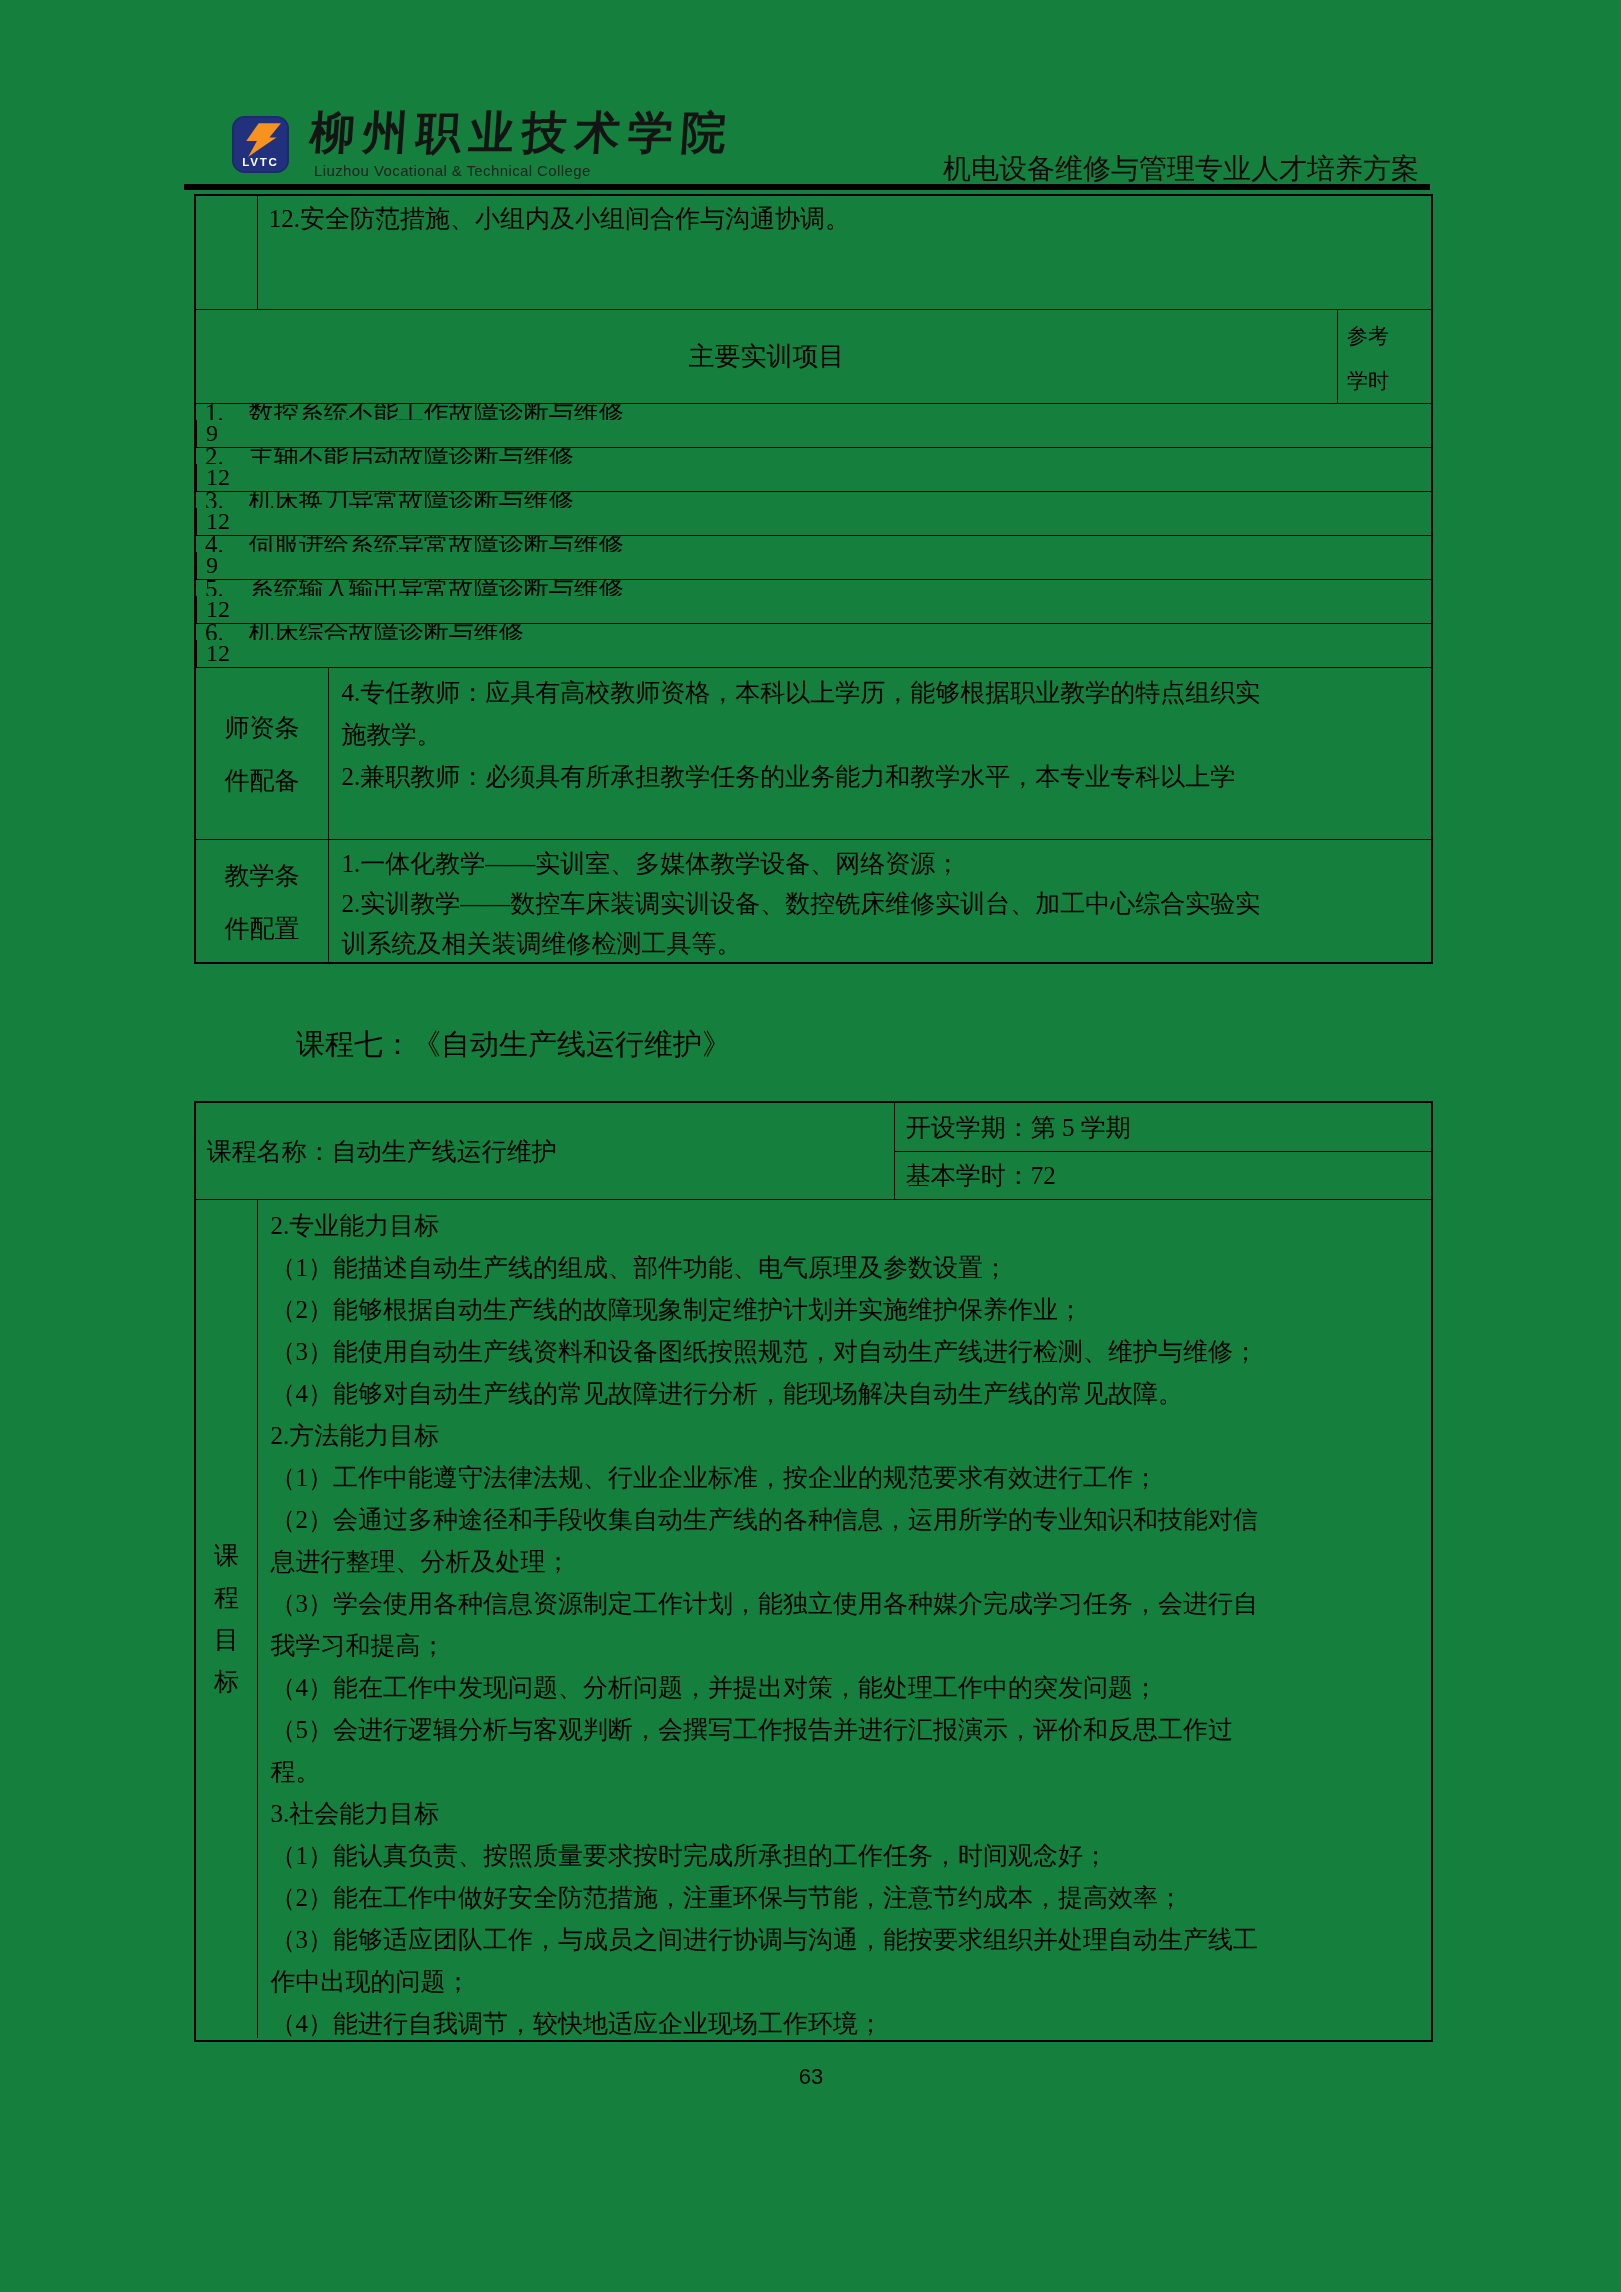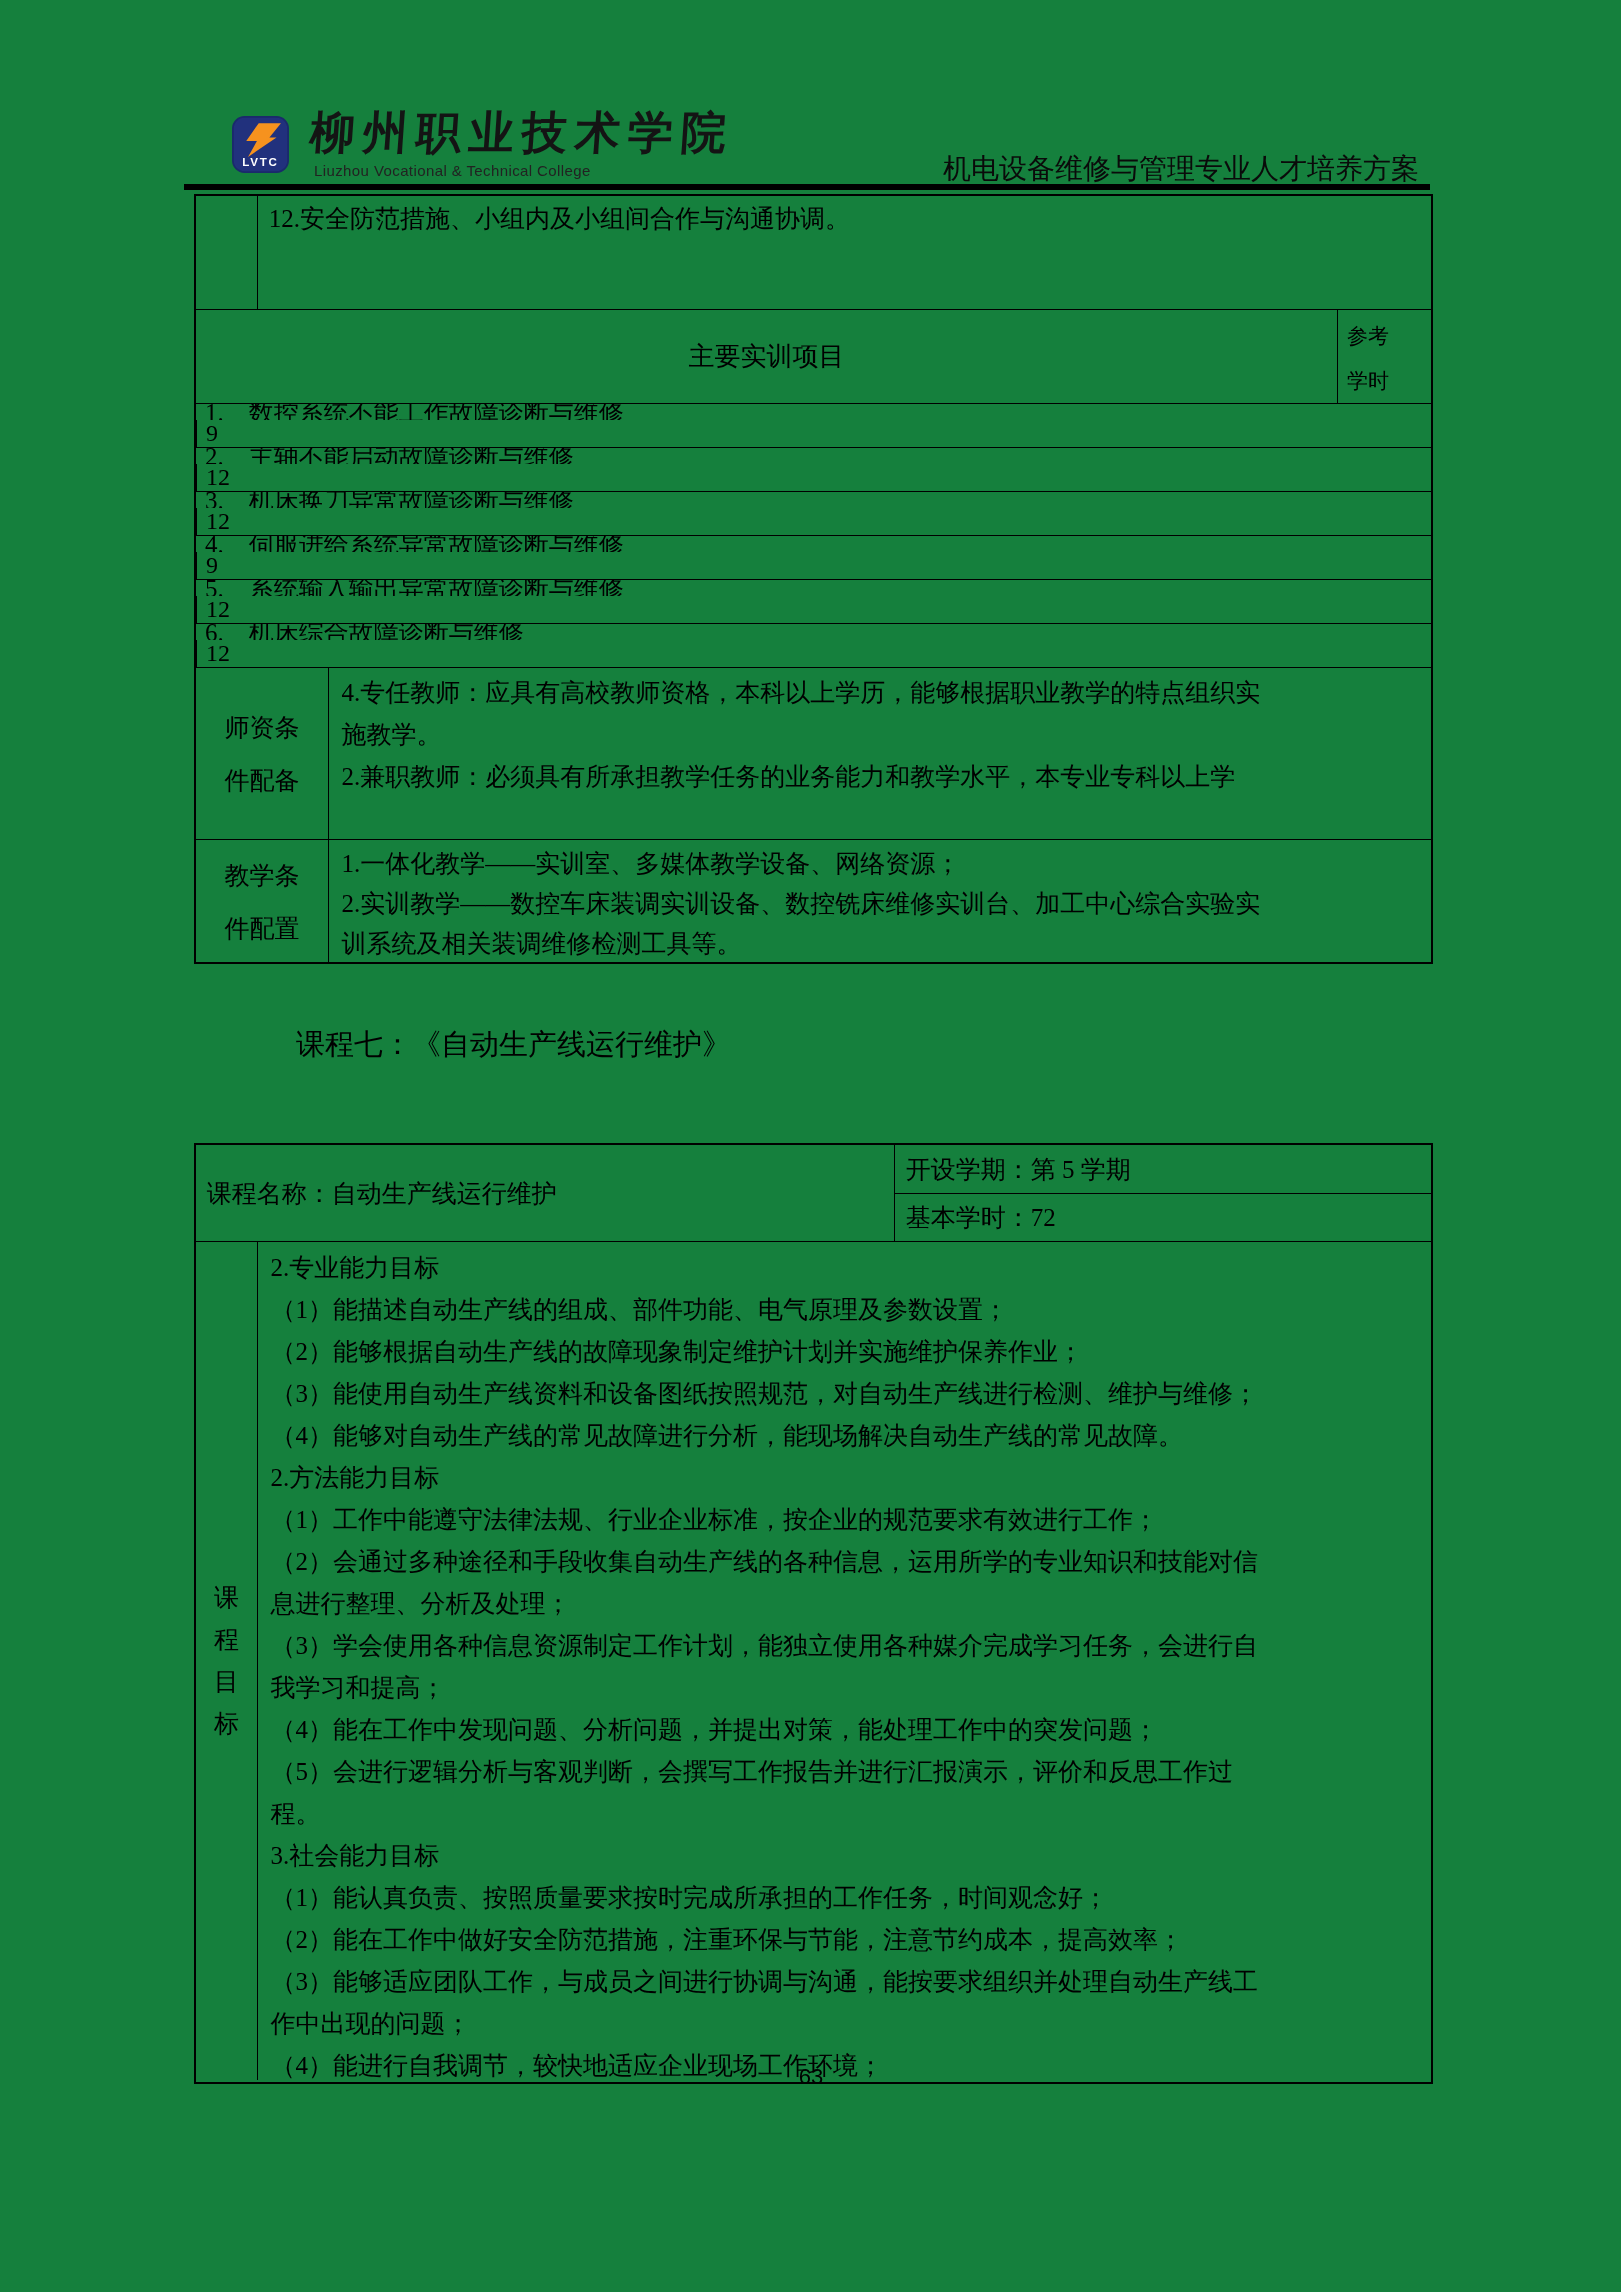--- a/index.html
+++ b/index.html
@@ -43,21 +43,21 @@
   .t1-wide-label { width:133px; border-right:1.8px solid #000; display:flex; flex-direction:column;
                    justify-content:center; align-items:center; font-size:25px; line-height:53px; }
   .t1-teacher { height:172px; }
   .t1-facility { height:124px; }
   .t1-longtext { flex:1; padding:3.6px 12.5px 0 12.5px; font-size:25px; white-space:nowrap; overflow:hidden; }
   .t1-teacher .t1-longtext { line-height:42px; }
   .t1-facility .t1-longtext { line-height:40px; }
   
   .section-heading { position:absolute; left:296px; top:1025px; font-size:29px; white-space:nowrap; }
   
-  .t2 { position:absolute; left:194px; top:1101px; width:1239px; height:941px; border:2.7px solid #000;margin-top:42px; }
+  .t2 { position:absolute; left:194px; top:1101px; width:1239px; height:941px; border:2.7px solid #000; }
   .t2-header { display:flex; height:96px; overflow:hidden; }
   .t2-name { width:699px; border-right:1.8px solid #000; display:flex; align-items:center;
              padding-left:10.7px; font-size:25px; white-space:nowrap; }
   .t2-right { flex:1; display:flex; flex-direction:column; }
   .t2-sem { height:48px; display:flex; align-items:center; padding-left:10.7px; font-size:25px; white-space:nowrap; }
   .t2-hrs { flex:1; border-top:1.8px solid #000; display:flex; align-items:center; padding-left:10.7px; font-size:25px; white-space:nowrap; }
   .t2-body { display:flex; border-top:1.8px solid #000; height:839px; overflow:hidden; }
   .t2-goal-label { width:62px; border-right:1.8px solid #000; display:flex; flex-direction:column;
                    justify-content:center; align-items:center; font-size:25px; line-height:42px; }
   .t2-goal-content { flex:1; padding:5.3px 14.3px 0 12.5px; font-size:25px; line-height:42px;

